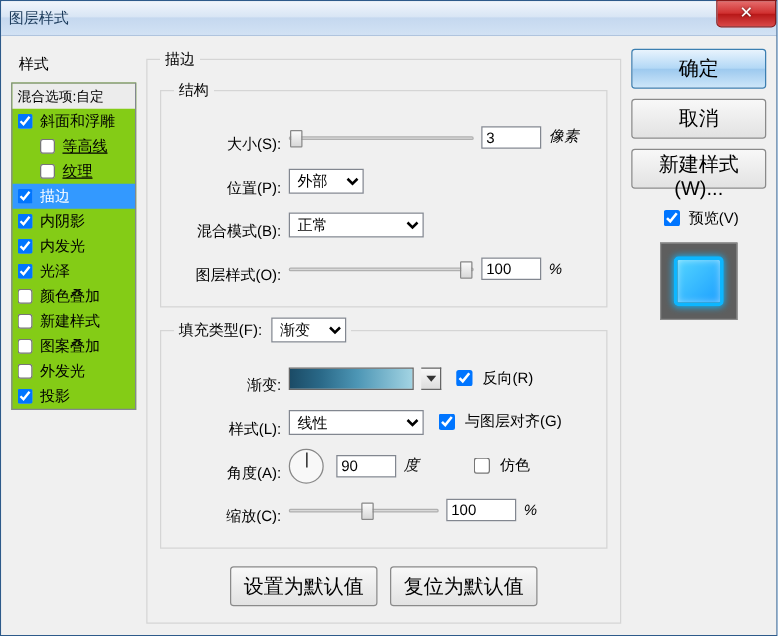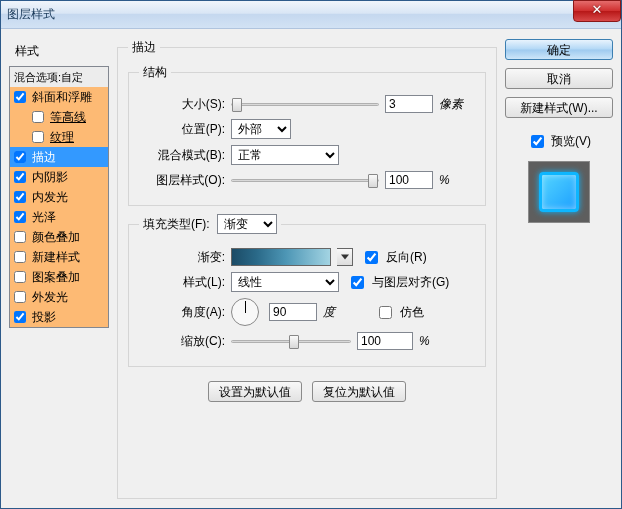--- a/index.html
+++ b/index.html
@@ -62,21 +62,21 @@
 .sidebar {
   width: 100px;
   flex: none;
 }
 .sidebar-header {
   padding: 4px 6px;
   color: #000;
 }
 .sidebar-list {
   border: 1px solid #828790;
-  background: #fdba74;
+  background: #84cc16;
   margin-top: 2px;
 }
 .sidebar-row {
   display: flex;
   align-items: center;
   padding: 3px 2px 3px 4px;
   gap: 4px;
   height: 20px;
 }
 .sidebar-row.blend {
@@ -116,20 +116,21 @@
 .row {
   display: flex;
   align-items: center;
   margin: 6px 0;
   gap: 6px;
 }
 .row .label {
   width: 86px;
   text-align: right;
   flex: none;
+  margin-top: 12px;
 }
 .slider {
   flex: 1;
   height: 18px;
   position: relative;
   background: transparent;
 }
 .slider-track {
   position: absolute;
   top: 8px;
@@ -211,25 +212,25 @@
   left: 50%;
 }
 .btnrow {
   display: flex;
   gap: 10px;
   justify-content: center;
   margin-top: 14px;
 }
 button.std {
   min-width: 92px;
-  height: 21px;
+  height: 32px;
   background: linear-gradient(#f8f8f8,#e2e2e2);
   border: 1px solid #8a8a8a;
   border-radius: 3px;
-  font-size: 12px;
+  font-size: 16px;
   font-family: inherit;
   padding: 2px 10px;
   cursor: pointer;
 }
 .rightcol {
   width: 108px;
   flex: none;
   text-align: center;
 }
 .rightcol button.std {

